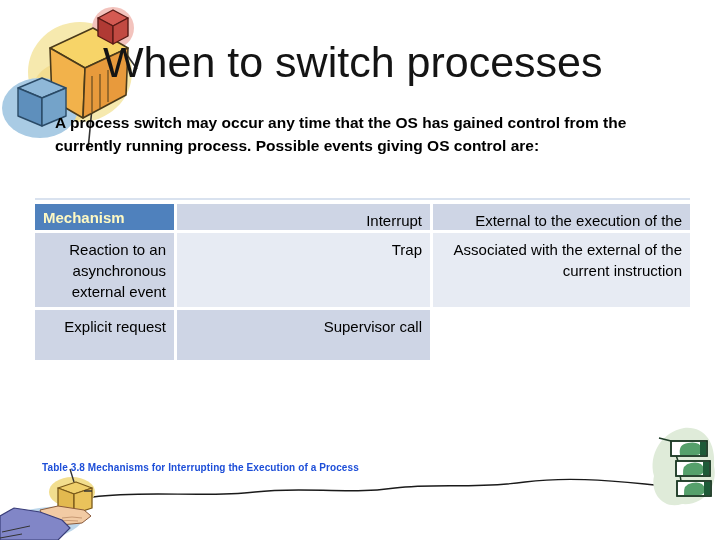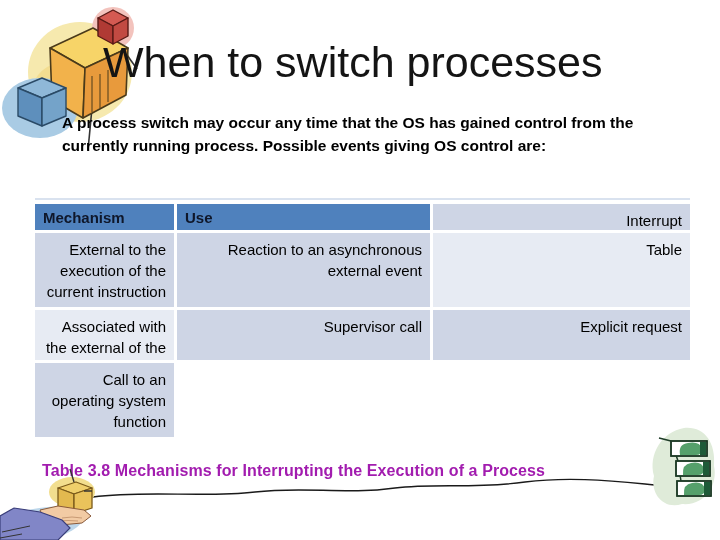--- a/index.html
+++ b/index.html
@@ -11,36 +11,36 @@
   #clip-top-left{left:0;top:0;}
   #clip-hand{left:0;top:466px;}
   #clip-stack{left:612px;top:424px;}
   #wavy{left:85px;top:468px;}
 
   .title{position:absolute;left:103px;top:40px;width:600px;
          font-size:43px;font-weight:400;color:#141414;line-height:1.05;
          letter-spacing:0px;white-space:nowrap;}
 
   .intro{position:absolute;left:55px;top:111px;width:618px;
-         font-size:15.5px;font-weight:700;color:#000;line-height:1.5;margin-left:7px;}
+         font-size:15.5px;font-weight:700;color:#000;line-height:1.5;}
 
   .tbl-topline{position:absolute;left:35px;top:198px;width:655px;height:2px;
                background:#d9e2ef;}
 
   .tbl{position:absolute;left:35px;top:204px;width:655px;
        display:grid;grid-template-columns:139px 253px 257px;
        grid-template-rows:26px 74px 50px 74px;gap:3px;background:#ffffff;}
-  .tbl .hcell{background:#4F81BD;color:#0f172a;font-weight:700;font-size:15px;
+  .tbl .hcell{background:#4F81BD;color:#fef9c3;font-weight:700;font-size:15px;
               padding:3px 0 0 8px;line-height:22px;}
   .tbl .cell{font-size:15px;color:#000;line-height:21px;padding:6px 8px 0 8px;text-align:right;}
   .row-dark{background:#CED5E5;}
   .row-light{background:#E7EBF3;}
 
   .caption{position:absolute;left:42px;top:462px;width:600px;
-           font-size:16px;font-weight:700;color:#a21caf;letter-spacing:0.1px;}
+           font-size:10px;font-weight:700;color:#1d4ed8;letter-spacing:0.1px;}
 </style>
 </head>
 <body>
 
 <div class="slide">
 
   <svg id="clip-top-left" class="clip" width="152" height="156" viewBox="0 0 152 156">
     <ellipse cx="80" cy="72" rx="52" ry="50" fill="#F6E9AE"></ellipse>
     <ellipse cx="66" cy="92" rx="34" ry="30" fill="#F3DD90"></ellipse>
     <ellipse cx="113" cy="28" rx="21" ry="21" fill="#F3C3BD"></ellipse>
@@ -69,32 +69,30 @@
     </g>
   </svg>
 
   <div class="title">When to switch processes</div>
 
   <div class="intro">A process switch may occur any time that the OS has gained control from the currently running process. Possible events giving OS control are:</div>
 
   <div class="tbl-topline"></div>
   <div class="tbl">
     <div class="hcell">Mechanism</div>
-    <div class="hcell">Use</div>
 
     <div class="cell row-dark">Interrupt</div>
     <div class="cell row-dark">External to the execution of the current instruction</div>
     <div class="cell row-dark">Reaction to an asynchronous external event</div>
 
-    <div class="cell row-light">Table</div>
+    <div class="cell row-light">Trap</div>
     <div class="cell row-light">Associated with the external of the current instruction</div>
 
+    <div class="cell row-dark">Explicit request</div>
     <div class="cell row-dark">Supervisor call</div>
-    <div class="cell row-dark">Explicit request</div>
-    <div class="cell row-dark">Call to an operating system function</div>
   </div>
 
   <div class="caption">Table 3.8 Mechanisms for Interrupting the Execution of a Process</div>
 
   <svg id="wavy" class="clip" width="600" height="40" viewBox="0 0 600 40">
     <path d="M8 29 C 60 22, 120 30, 170 24 C 220 18, 260 27, 310 20
              C 350 15, 390 21, 440 14 C 480 9, 520 12, 560 16
              C 575 18, 586 18, 593 19" stroke="#1a1a1a" stroke-width="1.4" fill="none"></path>
   </svg>
 

